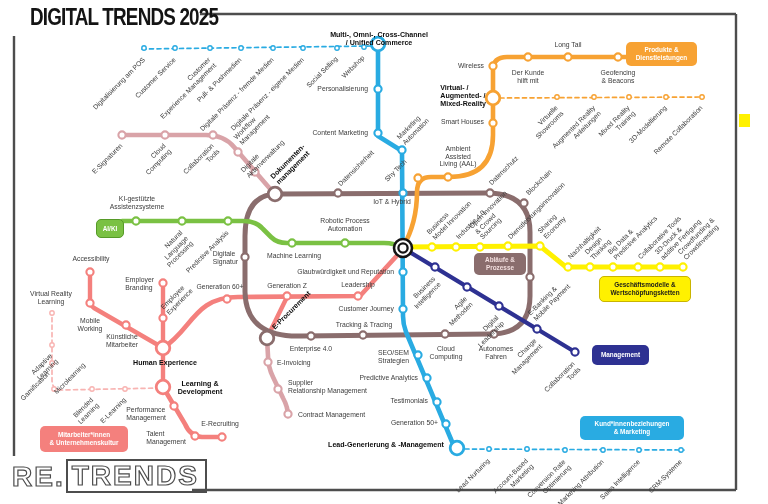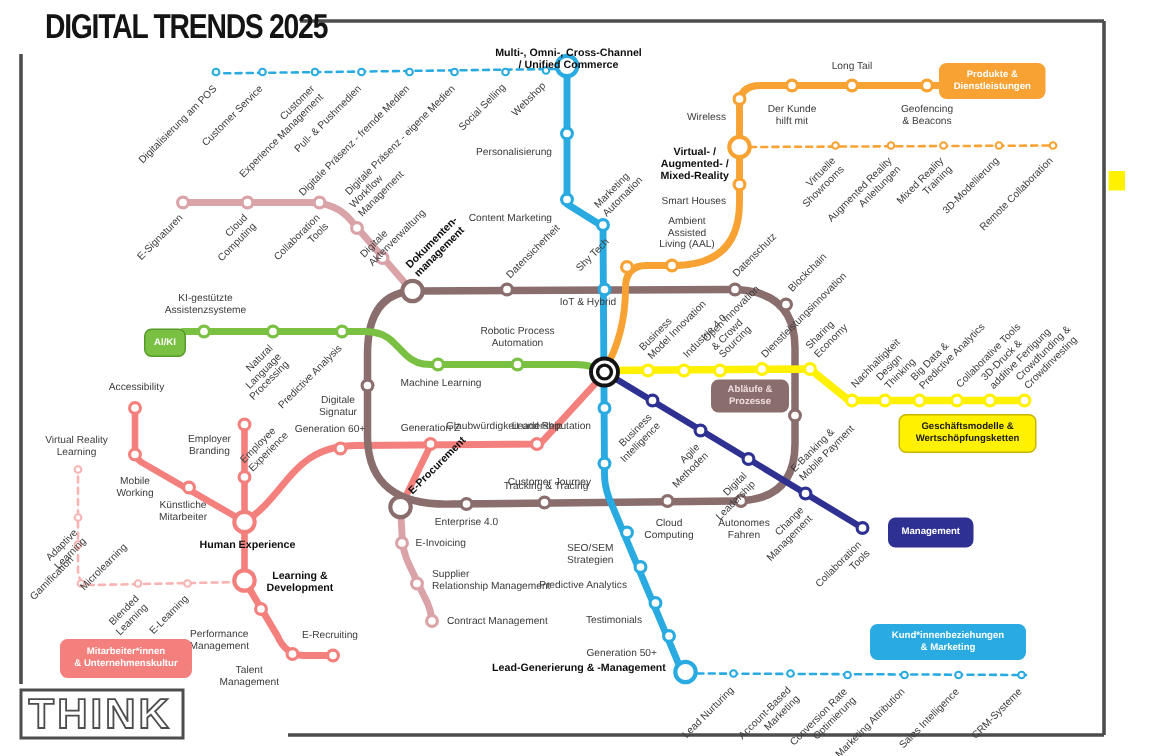--- a/index.html
+++ b/index.html
@@ -4,21 +4,21 @@
 <style>
   html,body{margin:0;padding:0;background:#fff;}
   .wrap{position:relative;width:768px;height:504px;background:#fff;overflow:hidden;
         font-family:"Liberation Sans",sans-serif;}
   .wrap svg{position:absolute;left:0;top:0;}
   .layer{position:absolute;left:0;top:0;width:768px;height:504px;}
 
   .lbl{position:absolute;font-size:6.8px;line-height:1.12;color:#3c3c3c;white-space:pre;}
   .lbl.b,.rot>span.b{font-weight:700;color:#0d0d0d;font-size:7.1px;}
   .a-c{transform:translate(-50%,-50%);text-align:center;}
-  .a-r{transform:translate(-100%,-50%);text-align:center;margin-top:13px;}
+  .a-r{transform:translate(-100%,-50%);text-align:left;}
   .a-l{transform:translateY(-50%);text-align:left;}
   .rot{position:absolute;width:0;height:0;}
   .rot>span{position:absolute;white-space:pre;font-size:6.8px;line-height:1.12;color:#3c3c3c;}
   .rot>span.p-bl{left:0;bottom:0;transform-origin:0 100%;transform:rotate(-45deg);text-align:left;}
   .rot>span.p-tr{right:0;top:0;transform-origin:100% 0;transform:rotate(-45deg);text-align:right;}
 
   .mbox{position:absolute;border-radius:5px;display:flex;align-items:center;justify-content:center;
         text-align:center;font-weight:700;font-size:6.4px;line-height:1.25;white-space:pre;}
 
   .title{position:absolute;left:30px;top:4px;font-size:23px;font-weight:800;letter-spacing:-1px;
@@ -429,15 +429,16 @@
       <div class="mbox" style="left: 599px; top: 276px; width: 90px; height: 24px; background: rgb(255, 241, 0); color: rgb(26, 26, 26); border: 1px solid rgb(201, 180, 0);">Geschäftsmodelle &amp;
 Wertschöpfungsketten</div>
       <div class="mbox" style="left: 592px; top: 345px; width: 57px; height: 20px; background: rgb(46, 49, 146); color: rgb(255, 255, 255);">Management</div>
       <div class="mbox" style="left: 580px; top: 416px; width: 104px; height: 24px; background: rgb(41, 171, 226); color: rgb(255, 255, 255);">Kund*innenbeziehungen
 &amp; Marketing</div>
       <div class="mbox" style="left: 40px; top: 426px; width: 88px; height: 26px; background: rgb(244, 128, 125); color: rgb(255, 255, 255);">Mitarbeiter*innen
 &amp; Unternehmenskultur</div>
     </div>
   <div class="title">DIGITAL TRENDS 2025</div>
   <div class="logo">
-      <span class="think">THINK</span>
+    <span>RE.</span>
+      <span class="think">TRENDS</span>
   </div>
 </div>
 
 </body></html>

